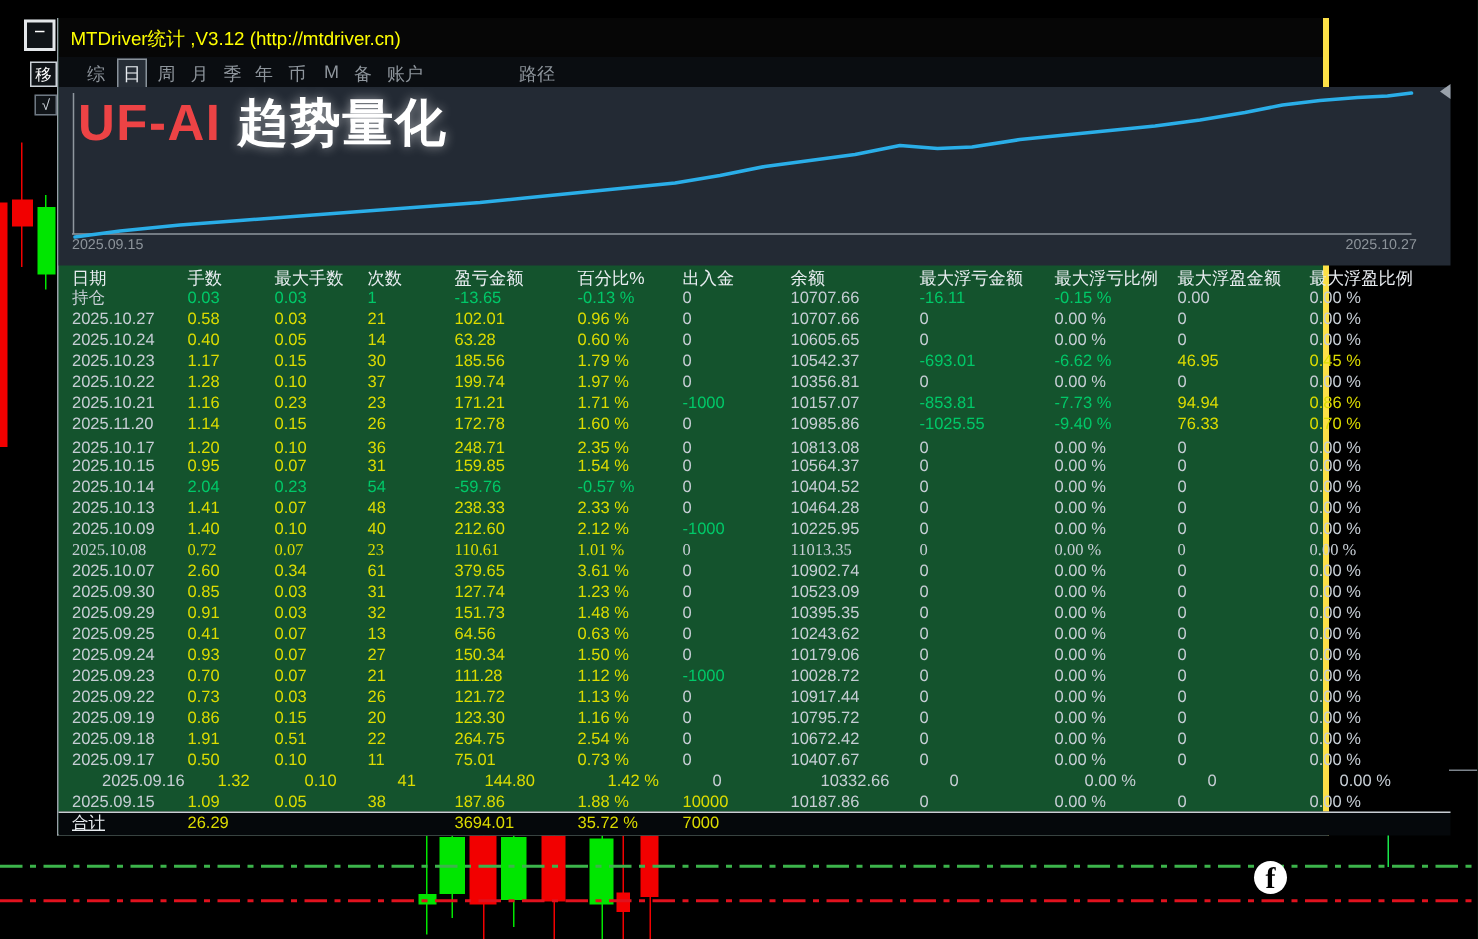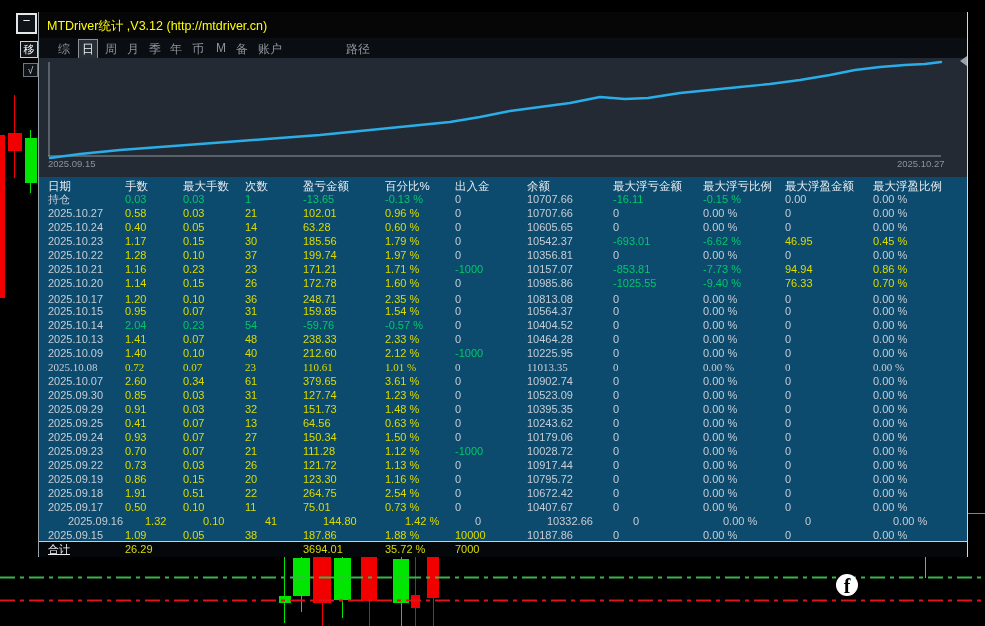--- a/index.html
+++ b/index.html
@@ -15,22 +15,22 @@
   #tall-grn-line{position:absolute;left:925px;top:556px;width:1px;height:22px;background:#19e64b;}
   
   .ctl{position:absolute;display:flex;align-items:center;justify-content:center;
        background:#101418;color:#fff;z-index:6;cursor:pointer;box-sizing:border-box;}
   #btn-min{left:16px;top:13px;width:21px;height:21px;border:2px solid #e4e7ea;
            font-size:13px;line-height:8px;align-items:flex-start;padding-top:2px;}
   #btn-move{left:20px;top:41px;width:18px;height:17px;border:1px solid #ccd2d8;font-size:11px;}
   #btn-check{left:23px;top:63px;width:15px;height:14px;border:1px solid #6e7882;
              color:#d4dbe1;font-size:10px;}
   
-  #win{position:absolute;left:38px;top:12px;width:930px;height:545px;z-index:5;
-       background:#0c4a6e;border-left:1px solid #98a0a8;border-right:1px solid #fde047;
+  #win{position:absolute;left:38px;top:12px;width:848px;height:545px;z-index:5;
+       background:#14532d;border-left:1px solid #98a0a8;border-right:4px solid #fde047;
        border-bottom:1px solid #cfd4d9;box-sizing:border-box;}
   #titlebar{position:absolute;left:0;top:0;width:100%;height:26px;background:#060606;}
   #title{position:absolute;left:8px;top:6px;color:#ffff00;font-size:12.5px;white-space:nowrap;}
   #menubar{position:absolute;left:0;top:26px;width:100%;height:20px;background:#0a0d11;}
   .menu-item{position:absolute;top:2px;color:#8e959c;font-size:12px;cursor:pointer;
              padding:1px 3px;white-space:nowrap;}
   .menu-item.active{color:#e9edf1;background:#272e37;border:1px solid #89929b;top:1px;}
   
   #chart{position:absolute;left:0;top:46px;width:928px;height:119px;background:#232a34;}
   #brand{position:absolute;left:13px;top:1px;font-size:34px;font-weight:bold;
@@ -124,20 +124,23 @@
         <span class="menu-item" style="left: 216px;">账户</span>
         <span class="menu-item" style="left: 304px;">路径</span>
       </div>
 
     <div id="chart">
       <svg id="curve-svg" width="928" height="119" viewBox="39 58 928 119">
         <line x1="49" y1="62" x2="49" y2="156" stroke="#8f979e" stroke-width="1"></line>
         <line x1="48" y1="156" x2="941" y2="156" stroke="#8f979e" stroke-width="1"></line>
         <polyline id="curve" points="50,158 80,154 120,150 160,147 200,144 240,141 280,138 320,135 350,132 380,129 420,125 450,122 480,117 510,111 540,107 570,103 600,97 625,99 648,98 680,93 710,90 740,87 770,84 800,80 830,75 855,70 880,67 905,65 925,64 941,62" fill="none" stroke="#2aaee8" stroke-width="2.4" stroke-linejoin="round" stroke-linecap="round"></polyline>
       </svg>
+      <div id="brand">
+        <span class="b-red">UF-AI</span><span class="b-white"> 趋势量化</span>
+      </div>
       <span id="date-start" class="axis-date">2025.09.15</span>
       <span id="date-end" class="axis-date">2025.10.27</span>
       <div id="chart-marker"></div>
     </div>
 
     <div id="table">
         <div class="trow" style="top: 167px;">
           <span class="hcell col0">日期</span>
           <span class="hcell col1">手数</span>
           <span class="hcell col2">最大手数</span>
@@ -229,21 +232,21 @@
           <span class="cell col4 cy">171.21</span>
           <span class="cell col5 cy">1.71 %</span>
           <span class="cell col6 cg">-1000</span>
           <span class="cell col7 cw">10157.07</span>
           <span class="cell col8 cg">-853.81</span>
           <span class="cell col9 cg">-7.73 %</span>
           <span class="cell col10 cy">94.94</span>
           <span class="cell col11 cy">0.86 %</span>
         </div>
         <div class="trow" style="top: 264px;">
-          <span class="cell col0 cw">2025.10.20</span>
+          <span class="cell col0 cw">2025.11.20</span>
           <span class="cell col1 cy">1.14</span>
           <span class="cell col2 cy">0.15</span>
           <span class="cell col3 cy">26</span>
           <span class="cell col4 cy">172.78</span>
           <span class="cell col5 cy">1.60 %</span>
           <span class="cell col6 cw">0</span>
           <span class="cell col7 cw">10985.86</span>
           <span class="cell col8 cg">-1025.55</span>
           <span class="cell col9 cg">-9.40 %</span>
           <span class="cell col10 cy">76.33</span>

